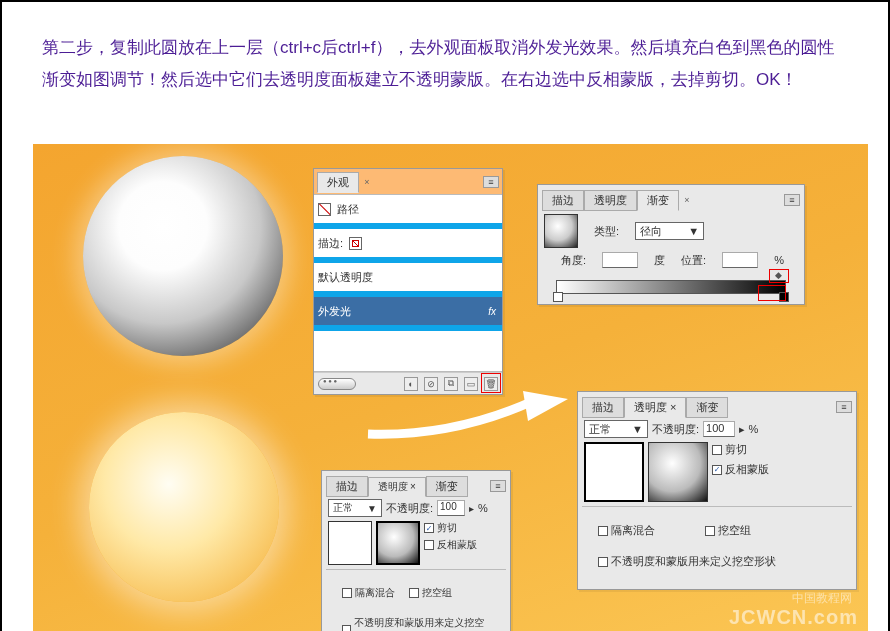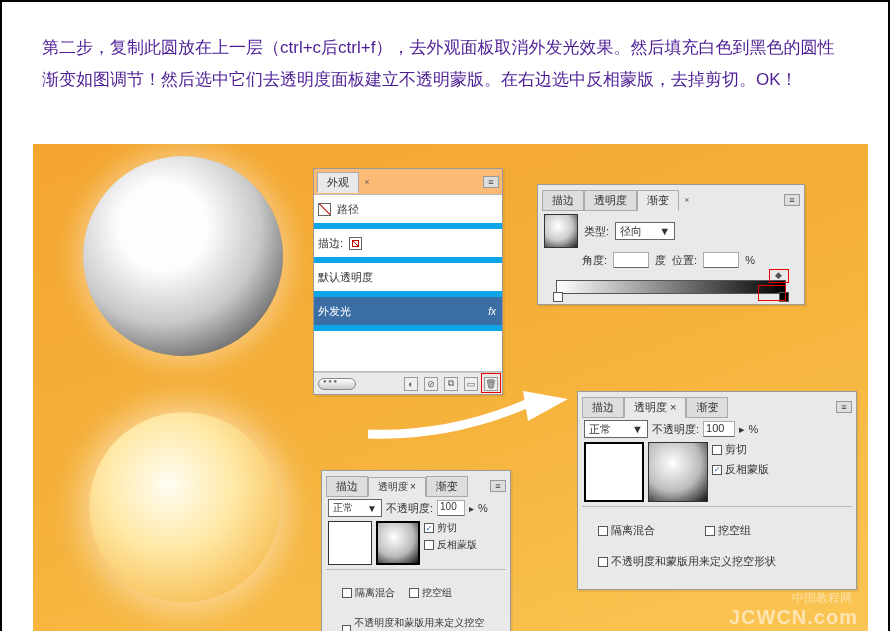--- a/index.html
+++ b/index.html
@@ -35,24 +35,24 @@
 .sw.fill{background:linear-gradient(#fff,#000)}
 .fx-badge{margin-left:auto;font-style:italic;font-size:10px;color:#fff;padding:0 2px}
 .footer-appr{height:22px;display:flex;align-items:center;gap:6px;padding:0 4px;border-top:1px solid #ccc}
 .pill{width:38px;height:12px;border:1px solid #888;border-radius:7px;background:linear-gradient(#fff,#ccc);position:relative}
 .pill:after{content:"●  ●  ●";position:absolute;font-size:6px;color:#666;left:4px;top:-1px}
 .ico{width:14px;height:14px;border:1px solid #999;background:#eee;display:inline-flex;align-items:center;justify-content:center;font-size:9px;color:#555}
 .redbox{position:absolute;border:1.5px solid #e00}
 
 
 .panel-grad{left:504px;top:40px;width:268px}
-.grad-row{display:flex;align-items:center;gap:6px;margin:4px 2px}
+.grad-row{display:flex;align-items:center;gap:16px;margin:4px 2px}
 .grad-preview{width:34px;height:34px;border:1px solid #333;background:radial-gradient(circle at 40% 35%,#fff 0%,#ccc 50%,#222 100%)}
 .label{font-size:11px}
-.select{width:60px;height:18px;border:1px solid #666;background:#fff;display:flex;align-items:center;padding:0 4px;justify-content:space-between}
+.select{width:69px;height:18px;border:1px solid #666;background:#fff;display:flex;align-items:center;padding:0 4px;justify-content:space-between}
 .num-input{width:36px;height:16px;border:1px solid #aaa;border-bottom-color:#666;background:#fff;padding:0 2px}
 .grad-bar{position:relative;width:230px;height:14px;background:linear-gradient(90deg,#fff 0%,#000 100%);border:1px solid #555;margin:12px auto 6px auto}
 .slider-thumb{position:absolute;width:20px;height:14px;top:-12px;right:-4px;border:1px solid #e00}
 .slider-thumb:after{content:"◆";position:absolute;font-size:9px;left:5px;top:0;color:#555}
 .stop{position:absolute;width:10px;height:10px;bottom:-9px;border:1px solid #555;background:#fff}
 .stop.black{background:#000}
 
 
 .panel-trans1{left:288px;top:326px;width:190px}
 .trans-row{display:flex;align-items:center;gap:4px;margin:3px 2px;font-size:10px}
@@ -134,21 +134,21 @@
         <span class="menu-btn">≡</span>
       </div>
       <div class="grad-row">
         <div class="grad-preview"></div>
         <span class="label">类型:</span>
         <div class="select">
           <span>径向</span>
           <span>▼</span>
         </div>
       </div>
-      <div class="grad-row" style="margin-left:40px">
+      <div class="grad-row" style="margin-left:19px">
         <span class="label">角度:</span>
         <span class="num-input"></span>
         <span class="label">度</span>
         <span class="label">位置:</span>
         <span class="num-input"></span>
         <span class="label">%</span>
       </div>
       <div class="grad-bar">
         <div class="slider-thumb"></div>
         <div class="stop" style="left:-4px"></div>

